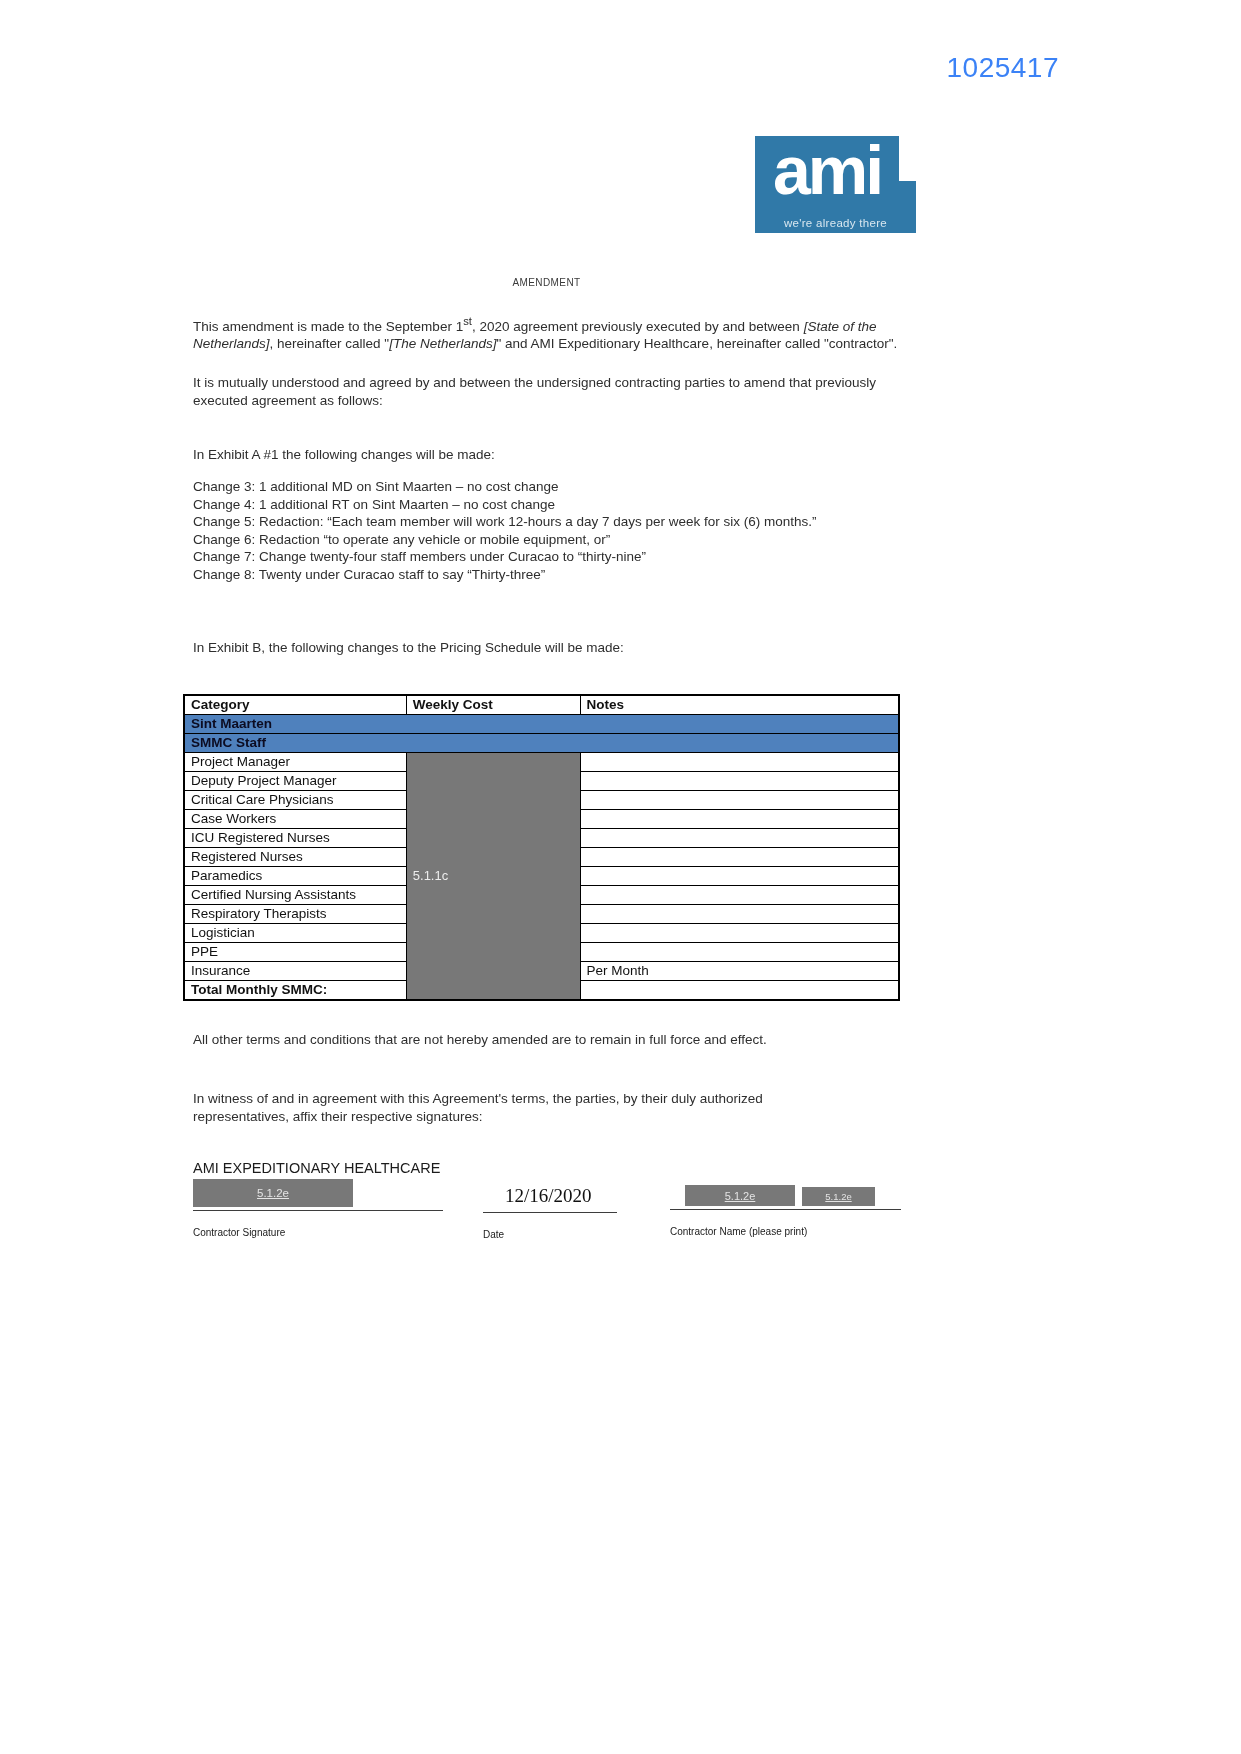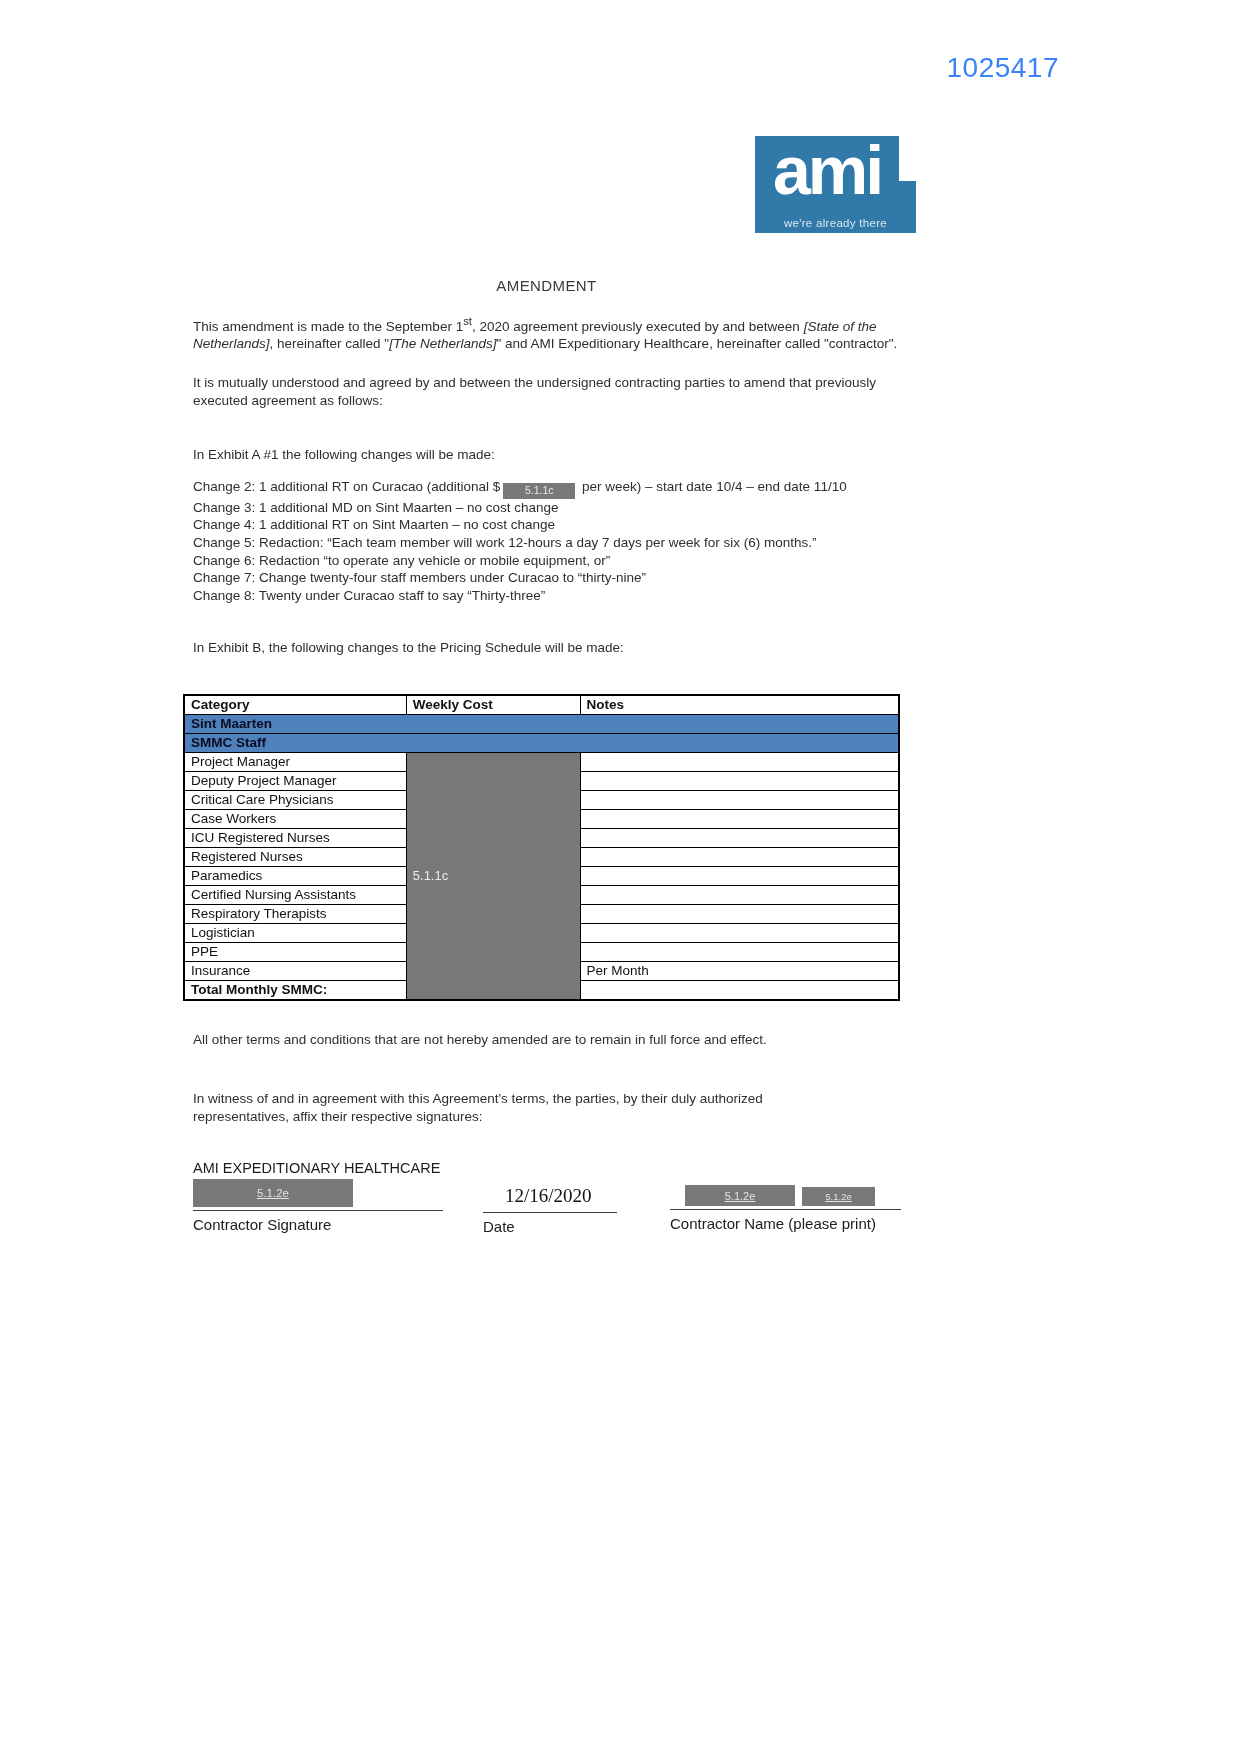--- a/index.html
+++ b/index.html
@@ -62,21 +62,21 @@
     font-size: 11.5px;
     color: #d8e7f0;
     letter-spacing: 0.3px;
   }
   .title {
     position: absolute;
     top: 277px;
     left: 193px;
     width: 707px;
     text-align: center;
-    font-size: 15px;
+    font-size: 10px;
     letter-spacing: 0.4px;
     color: #3a3a3a;
   }
   .body-block {
     position: absolute;
     left: 193px;
     width: 712px;
     font-size: 13.5px;
     line-height: 17.6px;
     color: var(--ink);
@@ -181,23 +181,23 @@
     color: #111;
     margin: 6px 0 0 22px;
     height: 24px;
   }
   .sig-line {
     border-bottom: 1.5px solid #3d3d3d;
     margin-top: 3px;
     height: 0;
   }
   .sig-label {
-    font-size: 15px;
+    font-size: 10px;
     color: #202020;
-    margin-top: 5px;
+    margin-top: 16px;
   }
 </style>
 </head>
 <body>
 
 <div class="page">
 
   <div class="doc-number">1025417</div>
 
   <div class="logo">
@@ -208,21 +208,20 @@
 
   <div class="title">AMENDMENT</div>
 
   <div class="body-block p-intro"><span>This amendment is made to the September 1</span><sup>st</sup><span>, 2020 agreement previously executed by and between </span><i>[State of the Netherlands]</i><span>, hereinafter called "</span><i>[The Netherlands]</i><span>" and AMI Expeditionary Healthcare, hereinafter called "contractor".</span></div>
 
   <div class="body-block p-mutual">It is mutually understood and agreed by and between the undersigned contracting parties to amend that previously executed agreement as follows:</div>
 
   <div class="body-block h-exhibit-a">In Exhibit A #1 the following changes will be made:</div>
 
   <div class="body-block changes">
-      <div class="change-line"><span>Change 2: 1 additional RT on Curacao (additional $</span><span class="inline-redaction">5.1.1c</span><span> per week) – start date 10/4 – end date 11/10</span></div>
       <div class="change-line"><span>Change 3: 1 additional MD on Sint Maarten – no cost change</span></div>
       <div class="change-line"><span>Change 4: 1 additional RT on Sint Maarten – no cost change</span></div>
       <div class="change-line"><span>Change 5: Redaction: “Each team member will work 12-hours a day 7 days per week for six (6) months.”</span></div>
       <div class="change-line"><span>Change 6: Redaction “to operate any vehicle or mobile equipment, or”</span></div>
       <div class="change-line"><span>Change 7: Change twenty-four staff members under Curacao to “thirty-nine”</span></div>
       <div class="change-line"><span>Change 8: Twenty under Curacao staff to say “Thirty-three”</span></div>
     </div>
 
   <div class="body-block h-exhibit-b">In Exhibit B, the following changes to the Pricing Schedule will be made:</div>
 

